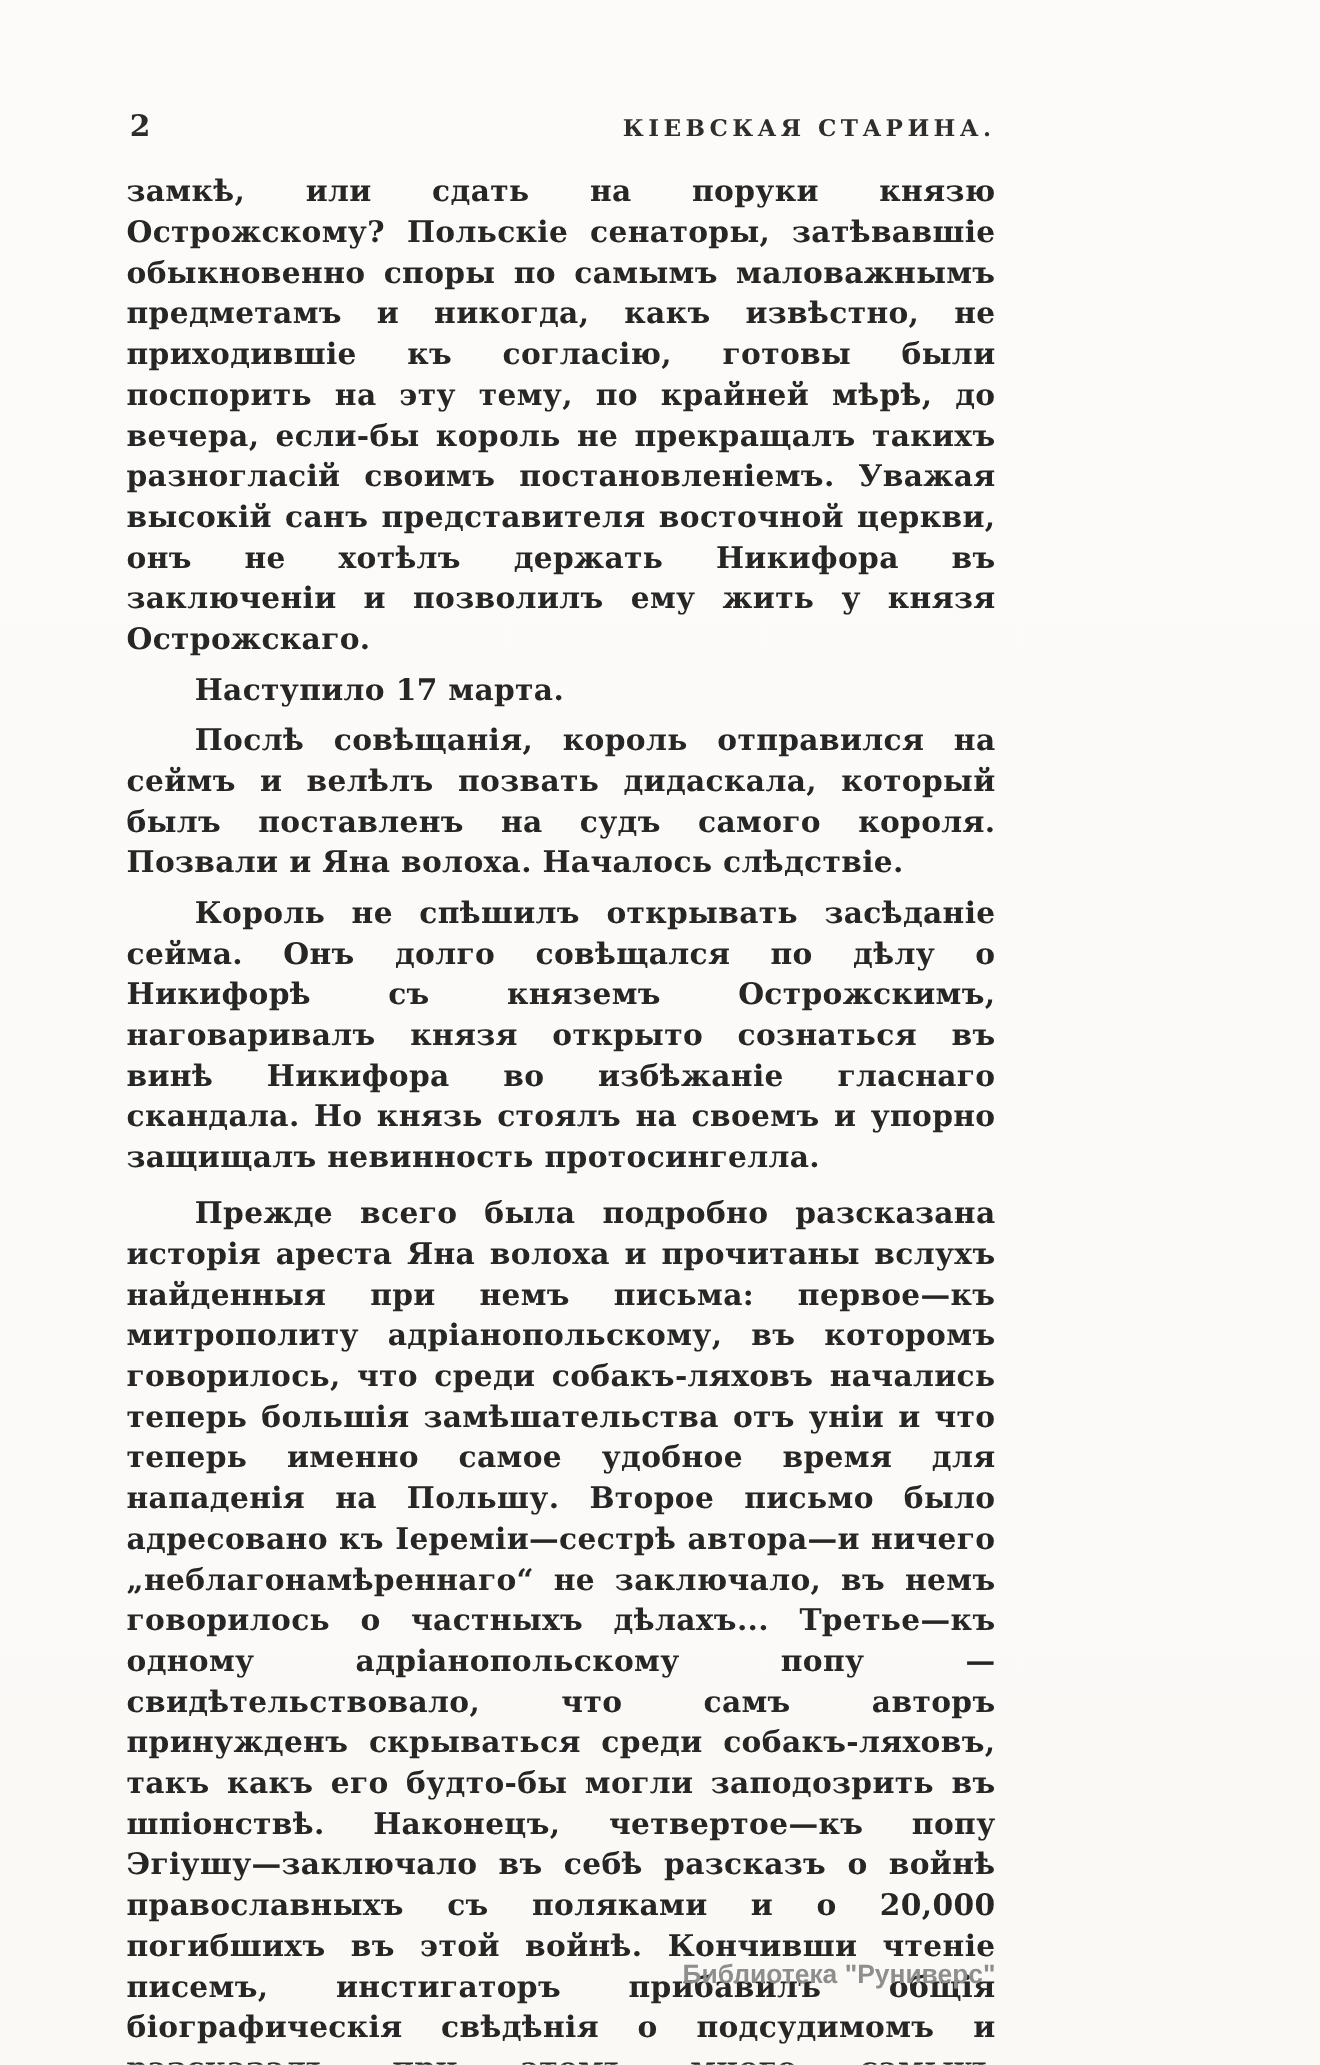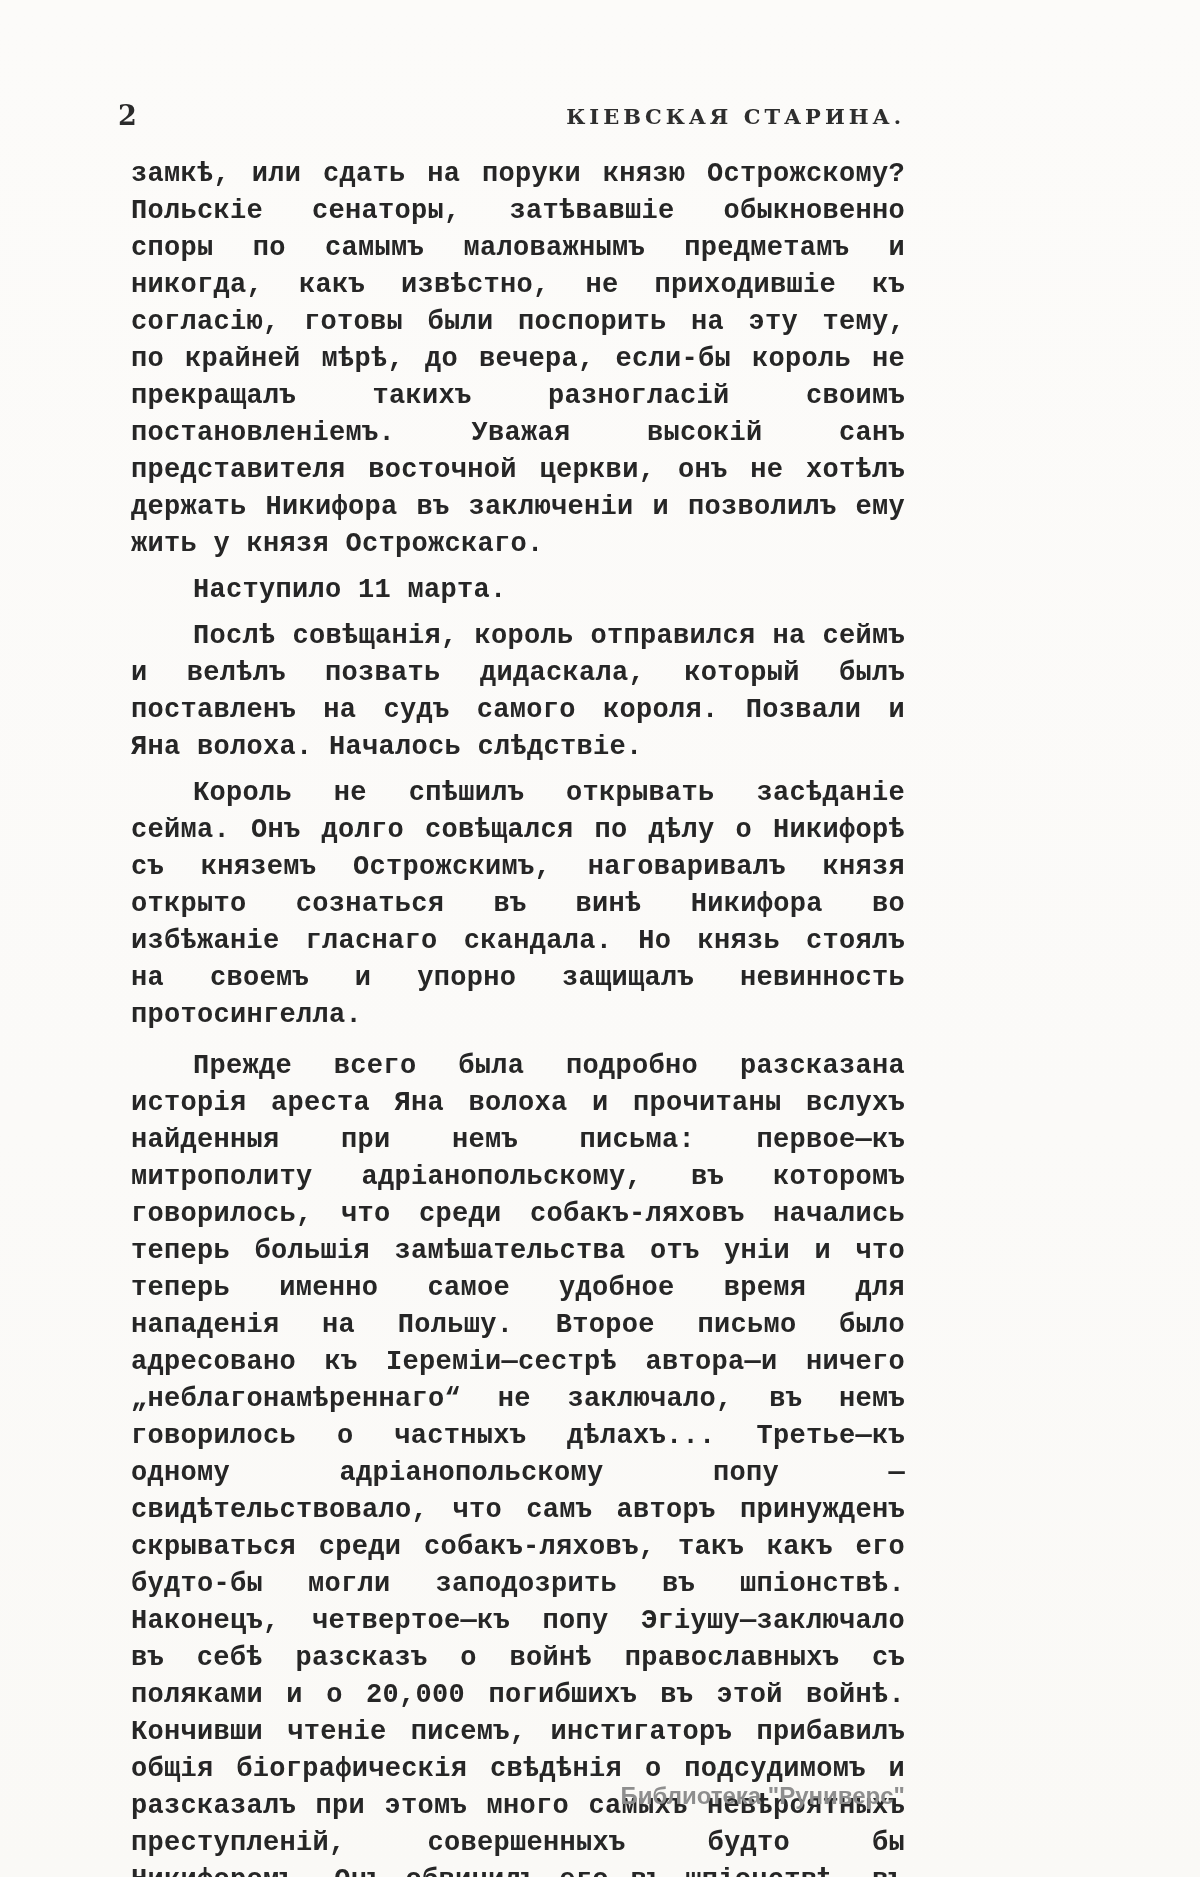--- a/index.html
+++ b/index.html
@@ -42,23 +42,22 @@
     left: 115px;
     width: 790px;
     font-size: 27px;
     line-height: 37px;
     text-align: justify;
     font-weight: 600;
     letter-spacing: 0.3px;
     color: #262626;
   }
   .body-text p {
-    margin: 0 0 9px 16px;
+    margin: 0 0 9px 0;
     text-indent: 62px;
-    font-family: Liberation Mono, monospace;
   }
   .body-text p.no-indent {
     text-indent: 0;
   }
   .body-text p.spaced-before {
     margin-top: 14px;
   }
   .watermark {
     position: absolute;
     top: 1782px;
@@ -75,21 +74,21 @@
 <body>
 
 <div class="scan-page">
 
   <div class="page-number">2</div>
 
   <div class="journal-header">КІЕВСКАЯ СТАРИНА.</div>
 
   <div class="body-text">
     <p class="no-indent">замкѣ, или сдать на поруки князю Острожскому? Польскіе сенаторы, затѣвавшіе обыкновенно споры по самымъ маловажнымъ предметамъ и никогда, какъ извѣстно, не приходившіе къ согласію, готовы были поспорить на эту тему, по крайней мѣрѣ, до вечера, если-бы король не прекращалъ такихъ разногласій своимъ постановленіемъ. Уважая высокій санъ представителя восточной церкви, онъ не хотѣлъ держать Никифора въ заключеніи и позволилъ ему жить у князя Острожскаго.</p>
-    <p>Наступило 11 марта.</p>
+    <p>Наступило 17 марта.</p>
     <p>Послѣ совѣщанія, король отправился на сеймъ и велѣлъ позвать дидаскала, который былъ поставленъ на судъ самого короля. Позвали и Яна волоха. Началось слѣдствіе.</p>
     <p>Король не спѣшилъ открывать засѣданіе сейма. Онъ долго совѣщался по дѣлу о Никифорѣ съ княземъ Острожскимъ, наговаривалъ князя открыто сознаться въ винѣ Никифора во избѣжаніе гласнаго скандала. Но князь стоялъ на своемъ и упорно защищалъ невинность протосингелла.</p>
     <p class="spaced-before">Прежде всего была подробно разсказана исторія ареста Яна волоха и прочитаны вслухъ найденныя при немъ письма: первое—къ митрополиту адріанопольскому, въ которомъ говорилось, что среди собакъ-ляховъ начались теперь большія замѣшательства отъ уніи и что теперь именно самое удобное время для нападенія на Польшу. Второе письмо было адресовано къ Іереміи—сестрѣ автора—и ничего „неблагонамѣреннаго“ не заключало, въ немъ говорилось о частныхъ дѣлахъ... Третье—къ одному адріанопольскому попу — свидѣтельствовало, что самъ авторъ принужденъ скрываться среди собакъ-ляховъ, такъ какъ его будто-бы могли заподозрить въ шпіонствѣ. Наконецъ, четвертое—къ попу Эгіушу—заключало въ себѣ разсказъ о войнѣ православныхъ съ поляками и о 20,000 погибшихъ въ этой войнѣ. Кончивши чтеніе писемъ, инстигаторъ прибавилъ общія біографическія свѣдѣнія о подсудимомъ и разсказалъ при этомъ много самыхъ невѣроятныхъ преступленій, совершенныхъ будто бы Никифоромъ. Онъ обвинилъ его въ шпіонствѣ, въ тайныхъ сношеніяхъ съ Турціей и въ самовольномъ присвоеніи себѣ ти-</p>
   </div>
 
   <div class="watermark">Библиотека "Руниверс"</div>
 
 </div>
 
 </body></html>

